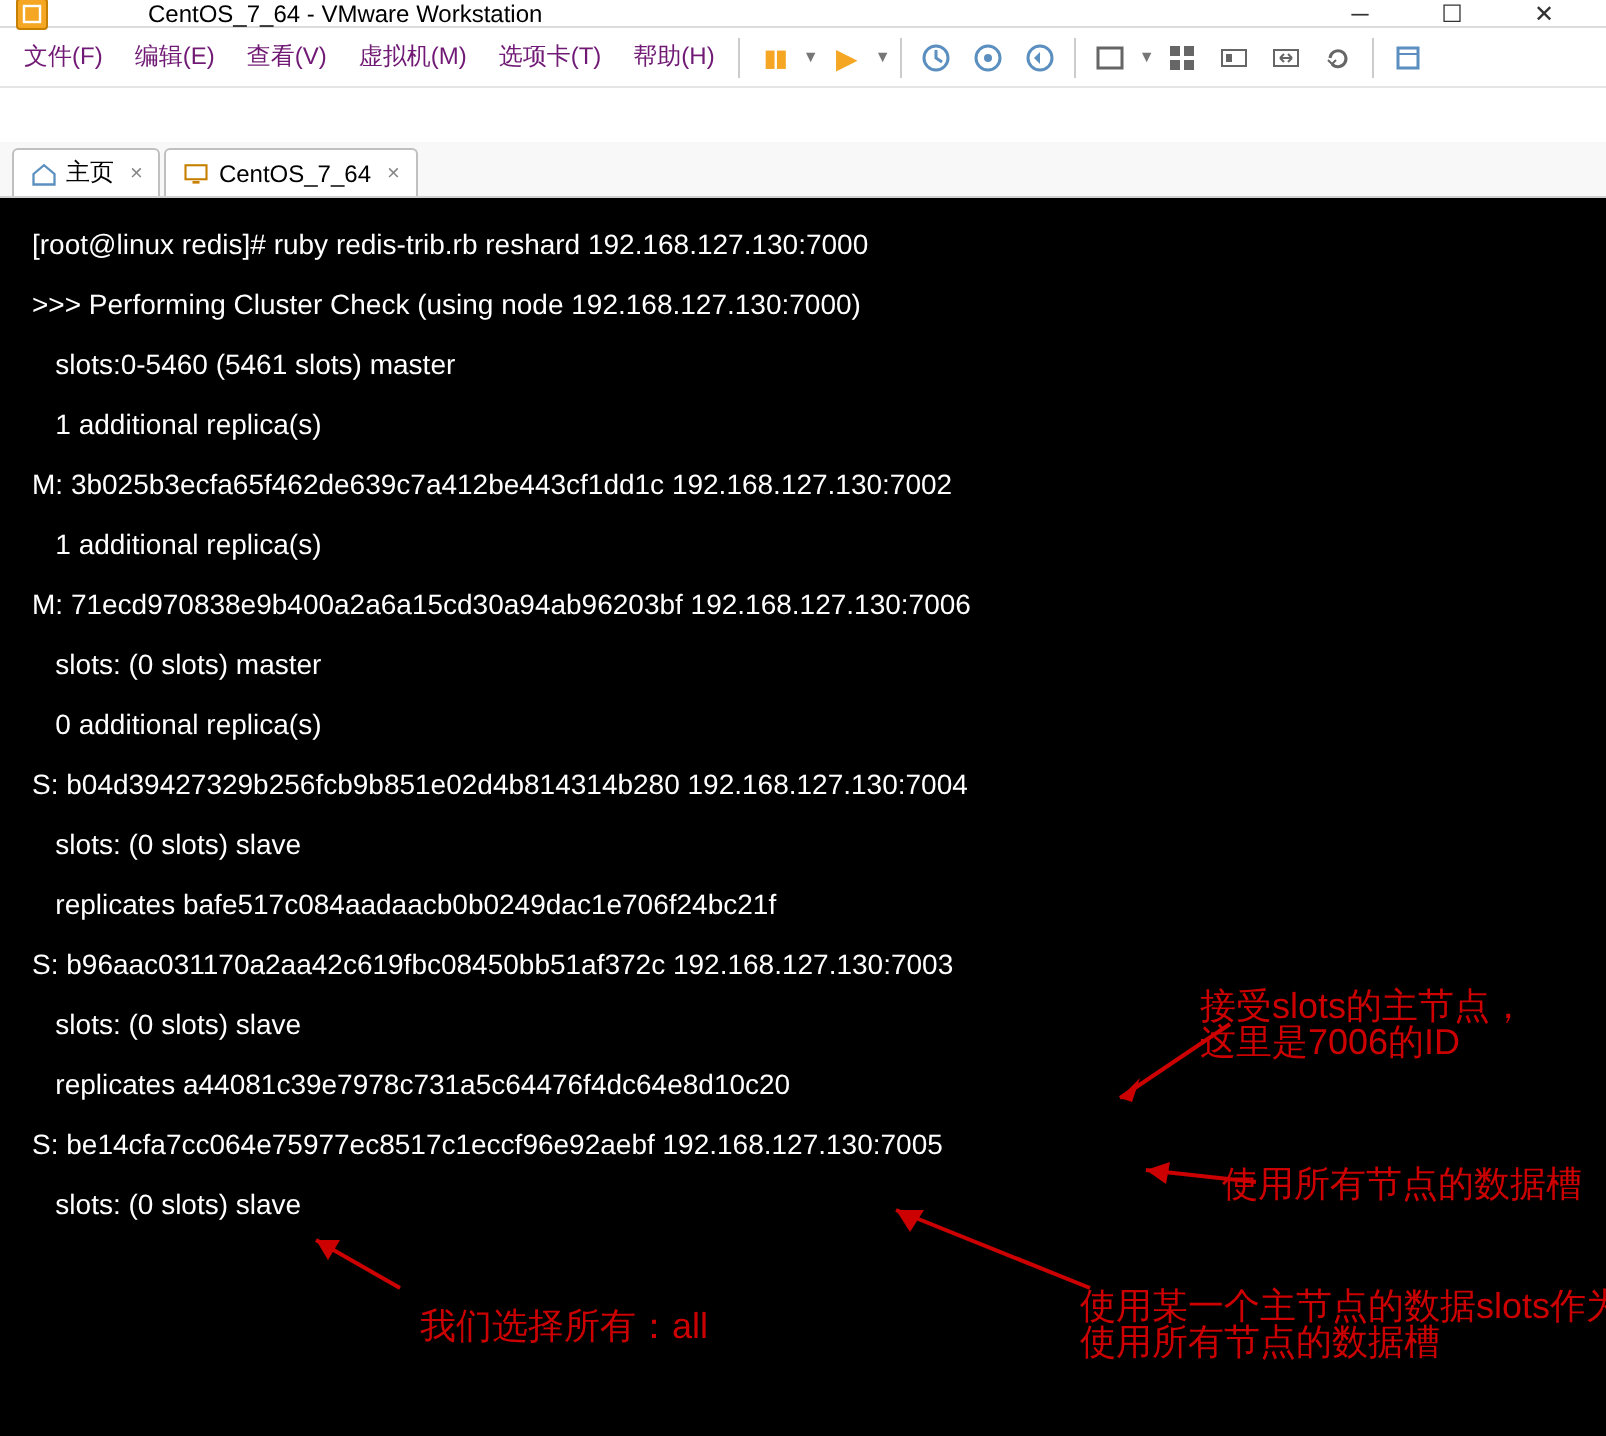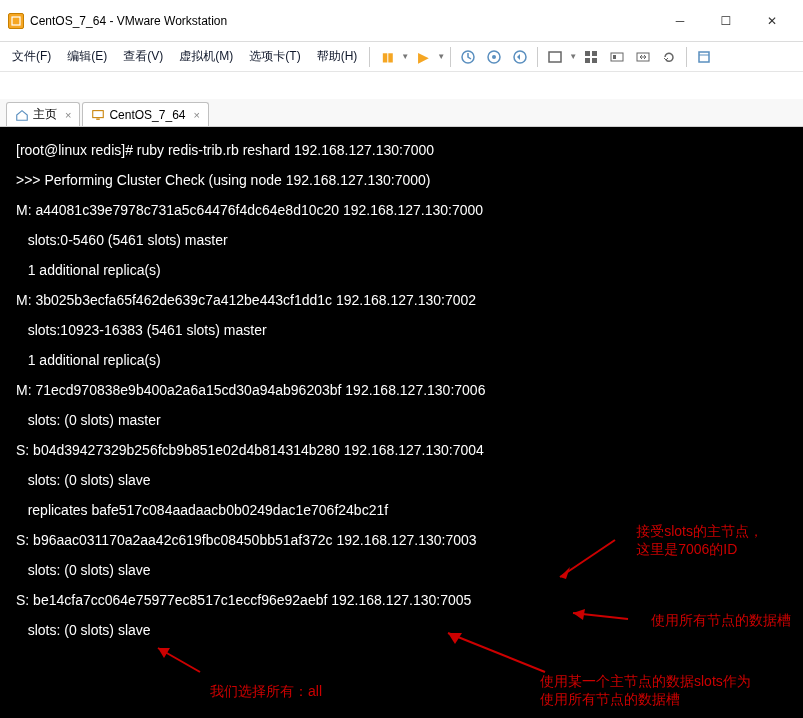--- a/index.html
+++ b/index.html
@@ -1,38 +1,38 @@
 <!DOCTYPE html>
 <html><head>
 <meta charset="utf-8">
 <style>
 * { margin:0; padding:0; box-sizing:border-box; font-family:"Microsoft YaHei","Segoe UI",Tahoma,sans-serif; }
 body { background:#fff; width:803px; height:718px; overflow:hidden; font-size:12px; position:relative; }
-.titlebar { height:42px; background:#fff; border-bottom:1px solid #dcdcdc; display:flex; align-items:center; padding:0 8px; }
+.titlebar { height:14px; background:#fff; border-bottom:1px solid #dcdcdc; display:flex; align-items:center; padding:0 8px;gap:44px; }
 .title-icon { width:16px; height:16px; background:#f5a623; border:1px solid #c77f00; border-radius:2px; margin-right:6px; display:flex; align-items:center; justify-content:center; }
 .title-icon svg { width:10px; height:10px; }
 .title-text { flex:1; color:#000; font-size:12px; }
 .winbtns { display:flex; }
 .winbtn { width:46px; height:30px; display:flex; align-items:center; justify-content:center; color:#333; }
 .menubar { height:30px; background:#fff; display:flex; align-items:center; padding:0 4px; border-bottom:1px solid #e5e5e5; }
-.menu-item { padding:4px 8px; color:#0f172a; white-space:nowrap; }
+.menu-item { padding:4px 8px; color:#701a75; white-space:nowrap; }
 .menu-sep { width:1px; height:20px; background:#ccc; margin:0 4px; }
 .tool-btn { width:22px; height:22px; margin:0 2px; display:flex; align-items:center; justify-content:center; color:#555; }
 .tool-dd { width:10px; display:flex; align-items:center; justify-content:center; color:#777; font-size:8px; }
 .play { color:#f5a623; font-size:14px; }
 .bar2 { color:#f5a623; font-size:12px; letter-spacing:-1px; }
 .tabbar { height:28px; background:#f8f8f8; border-bottom:1px solid #d0d0d0; display:flex; align-items:flex-end; padding:0 6px;margin-top:27px; }
 .tab { height:24px; border:1px solid #c0c0c0; border-bottom:none; background:#fff; display:flex; align-items:center; padding:0 8px; margin-right:2px; border-radius:3px 3px 0 0; gap:4px; }
 .tab .x { color:#888; font-size:11px; margin-left:4px; }
 .home-icon { width:14px; height:14px; }
 .term { background:#000; color:#fff; font-family:"Courier New",monospace; font-size:14px; line-height:15px; padding:1px 16px; white-space:pre; height:708px; overflow:hidden; position:relative; }
 .statusbar { height:22px; background:#f0f0f0; border-top:1px solid #d0d0d0; display:flex; align-items:center; padding:0 8px; color:#555; font-size:11px; justify-content:space-between; }
 .status-icons { display:flex; gap:6px; align-items:center; }
 .sicon { width:16px; height:16px; opacity:.6; }
-.anno { position:absolute; color:#c00; font-size:14px; font-family:"Microsoft YaHei",sans-serif; line-height:18px; white-space:nowrap; }
+.anno { position:absolute; color:#c00; font-size:18px; font-family:"Microsoft YaHei",sans-serif; line-height:18px; white-space:nowrap; }
 .arrow { position:absolute; pointer-events:none; }
 </style>
 </head>
 <body>
 
 <div class="titlebar">
   <div class="title-icon">
     <svg viewBox="0 0 10 10">
         <rect x="1" y="1" width="8" height="8" fill="none" stroke="#fff" stroke-width="1.2"></rect>
       </svg>
@@ -132,33 +132,33 @@
         <rect x="6" y="12" width="4" height="1.5" fill="#c77f00"></rect>
       </svg>
     <span>CentOS_7_64</span>
     <span class="x">×</span>
   </div>
 </div>
 
 <div class="term">
 <div>[root@linux redis]# ruby redis-trib.rb reshard 192.168.127.130:7000</div>
 <div>&gt;&gt;&gt; Performing Cluster Check (using node 192.168.127.130:7000)</div>
-<div>M: a44081c39e7978c731a5c64476f4dc64e8d10c20 192.168.127.130:7000</div>
 <div>   slots:0-5460 (5461 slots) master</div>
 <div>   1 additional replica(s)</div>
 <div>M: 3b025b3ecfa65f462de639c7a412be443cf1dd1c 192.168.127.130:7002</div>
-<div>   slots:10923-16383 (5461 slots) master</div>
 <div>   1 additional replica(s)</div>
 <div>M: 71ecd970838e9b400a2a6a15cd30a94ab96203bf 192.168.127.130:7006</div>
 <div>   slots: (0 slots) master</div>
+<div>   0 additional replica(s)</div>
 <div>S: b04d39427329b256fcb9b851e02d4b814314b280 192.168.127.130:7004</div>
 <div>   slots: (0 slots) slave</div>
 <div>   replicates bafe517c084aadaacb0b0249dac1e706f24bc21f</div>
 <div>S: b96aac031170a2aa42c619fbc08450bb51af372c 192.168.127.130:7003</div>
 <div>   slots: (0 slots) slave</div>
+<div>   replicates a44081c39e7978c731a5c64476f4dc64e8d10c20</div>
 <div>S: be14cfa7cc064e75977ec8517c1eccf96e92aebf 192.168.127.130:7005</div>
 <div>   slots: (0 slots) slave</div>
 
 
 
 
 
 
 
 

